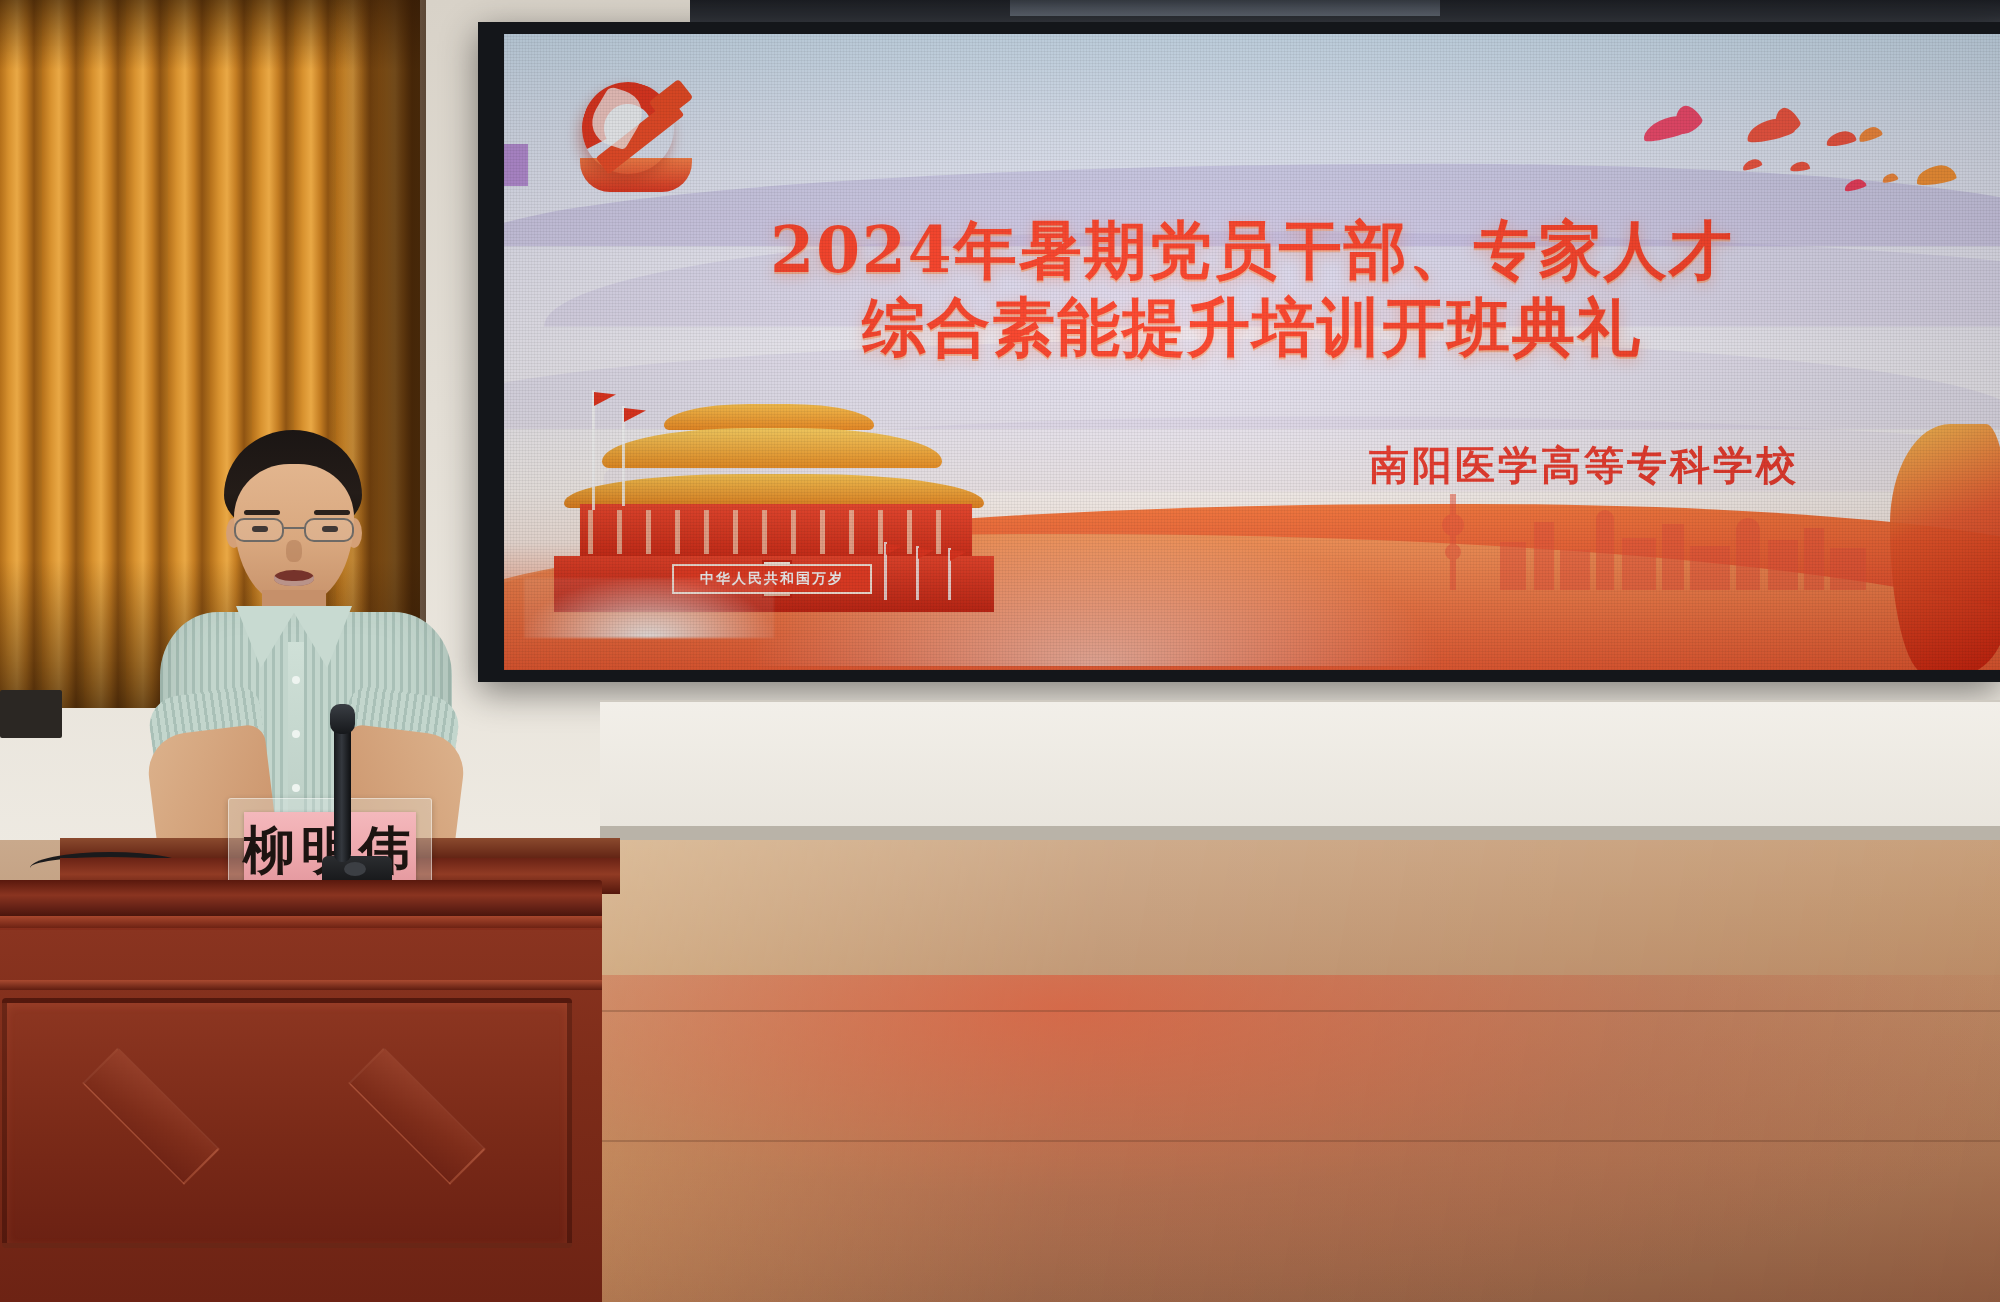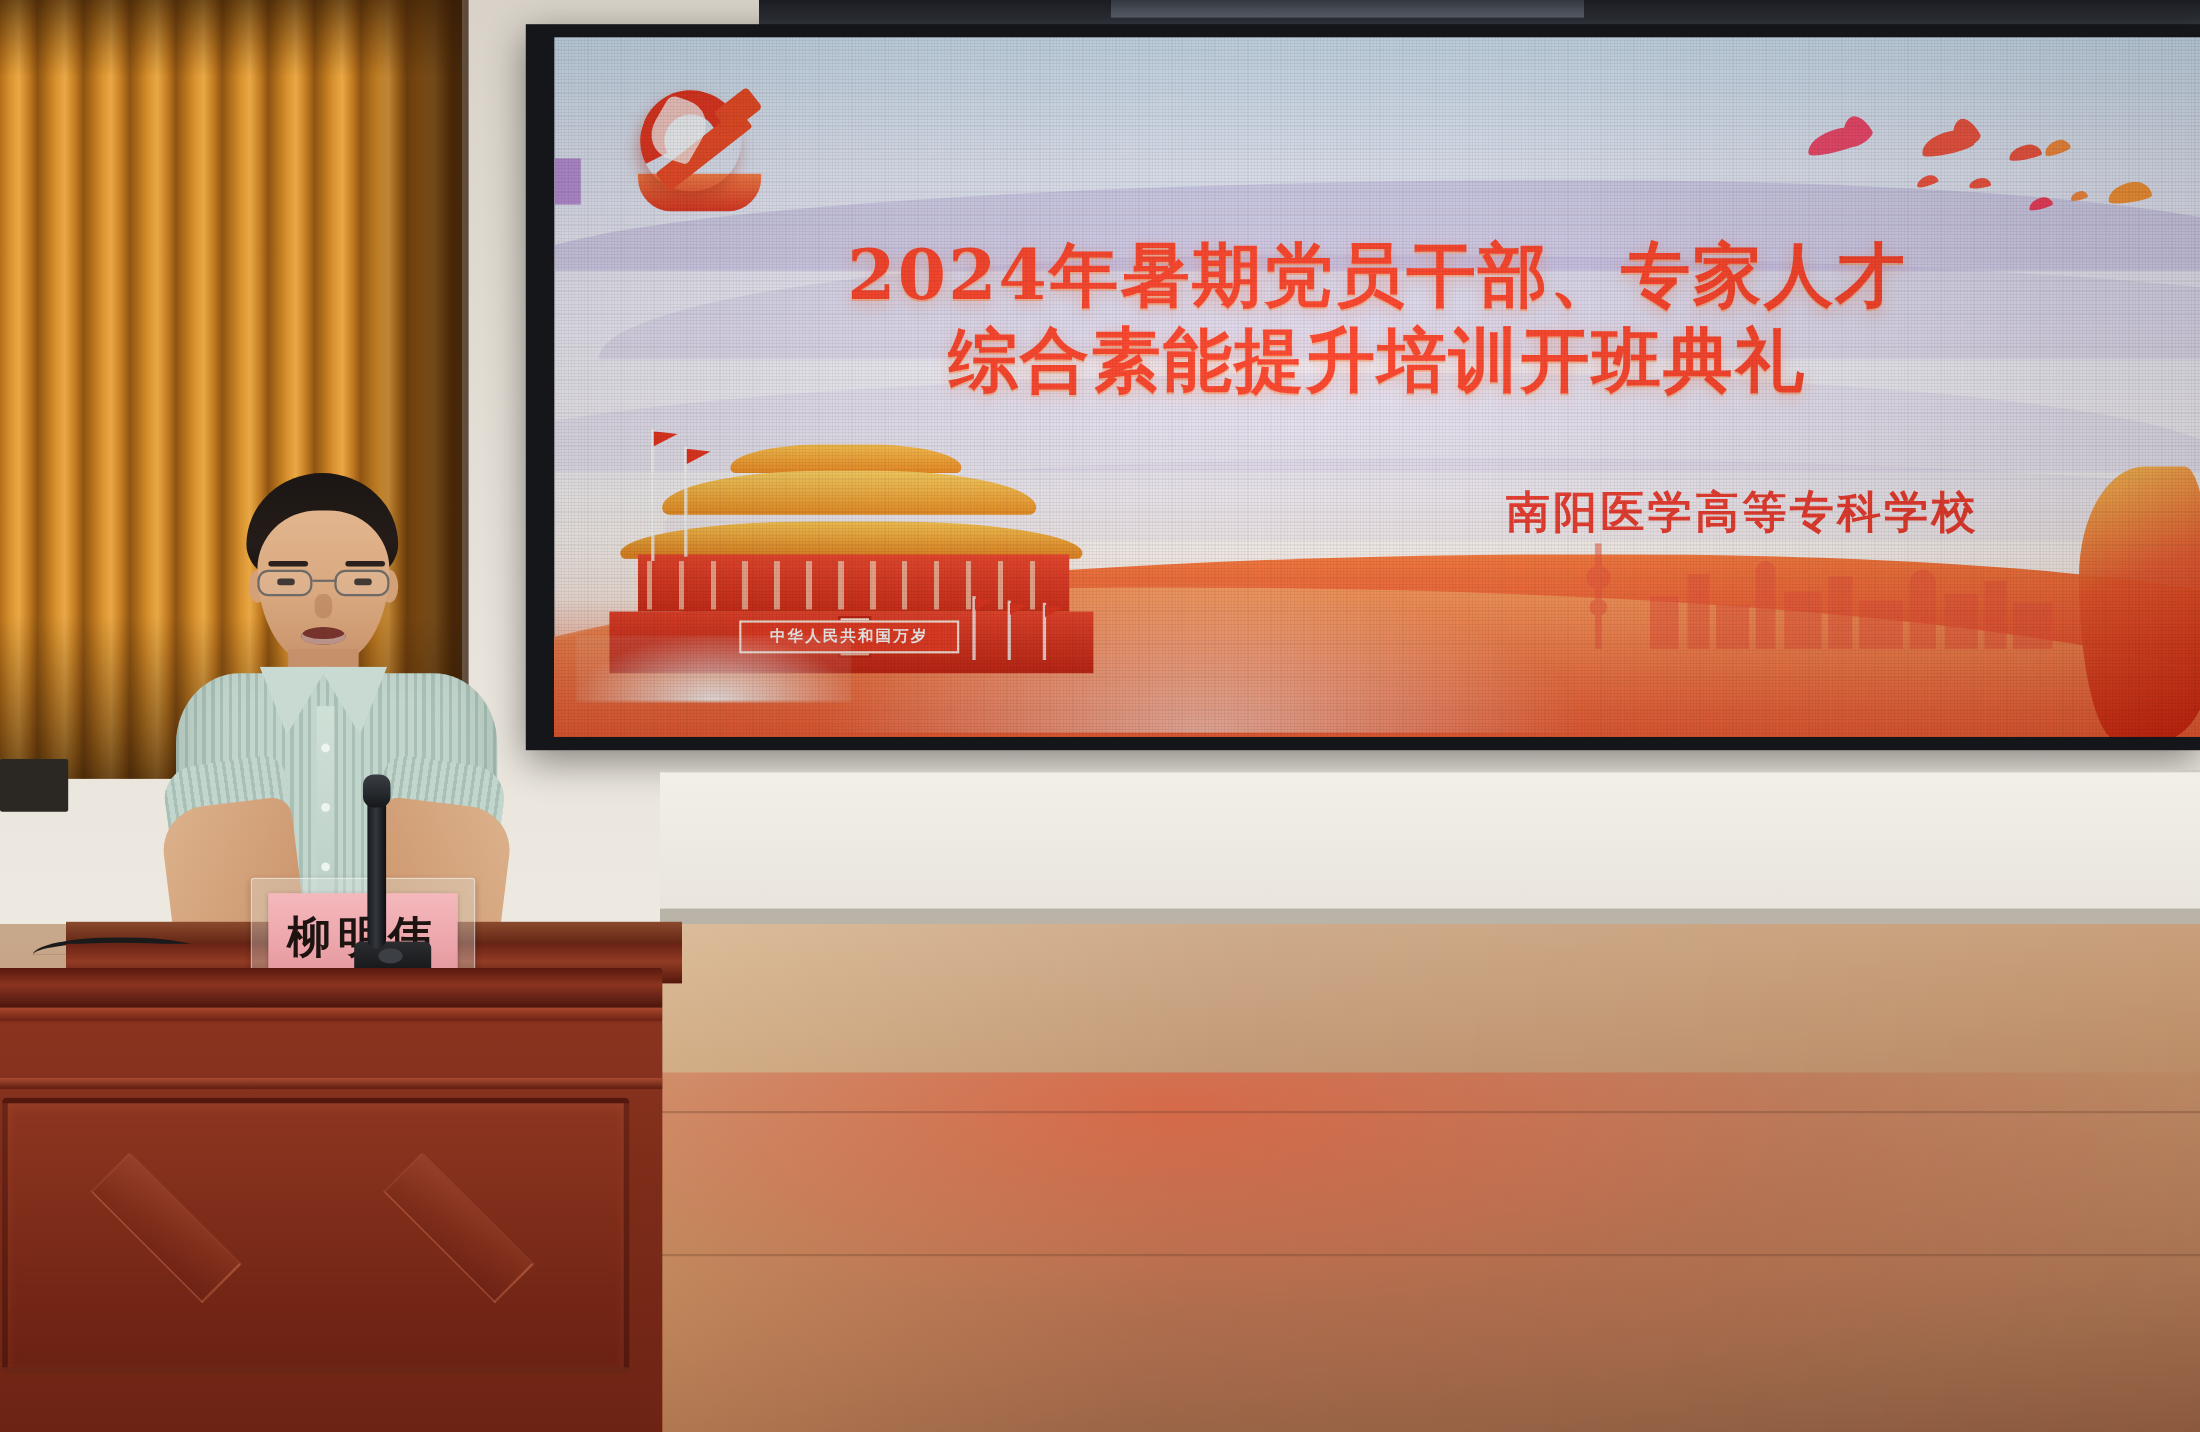--- a/index.html
+++ b/index.html
@@ -438,21 +438,21 @@
   }
   .nameplate {
     position: absolute; left: 244px; top: 812px; width: 172px; height: 78px;
     background: linear-gradient(180deg,#f4b8bc 0%, #eda7ac 55%, #e2969c 100%);
     display: flex; align-items: center; justify-content: center;
     box-shadow: 0 1px 4px rgba(0,0,0,.22);
   }
   .nameplate span {
     color: #1d1411;
     font-family: "DejaVu Serif", "Liberation Serif", serif;
-    font-size: 40px; font-weight: 700; letter-spacing: 6px;
+    font-size: 52px; font-weight: 700; letter-spacing: 6px;
     white-space: nowrap;
   }
 
   
   .mic-base {
     position: absolute; left: 322px; top: 856px; width: 70px; height: 30px;
     background: linear-gradient(180deg,#2b2d30,#141517);
     border-radius: 6px;
   }
   .mic-knob {

